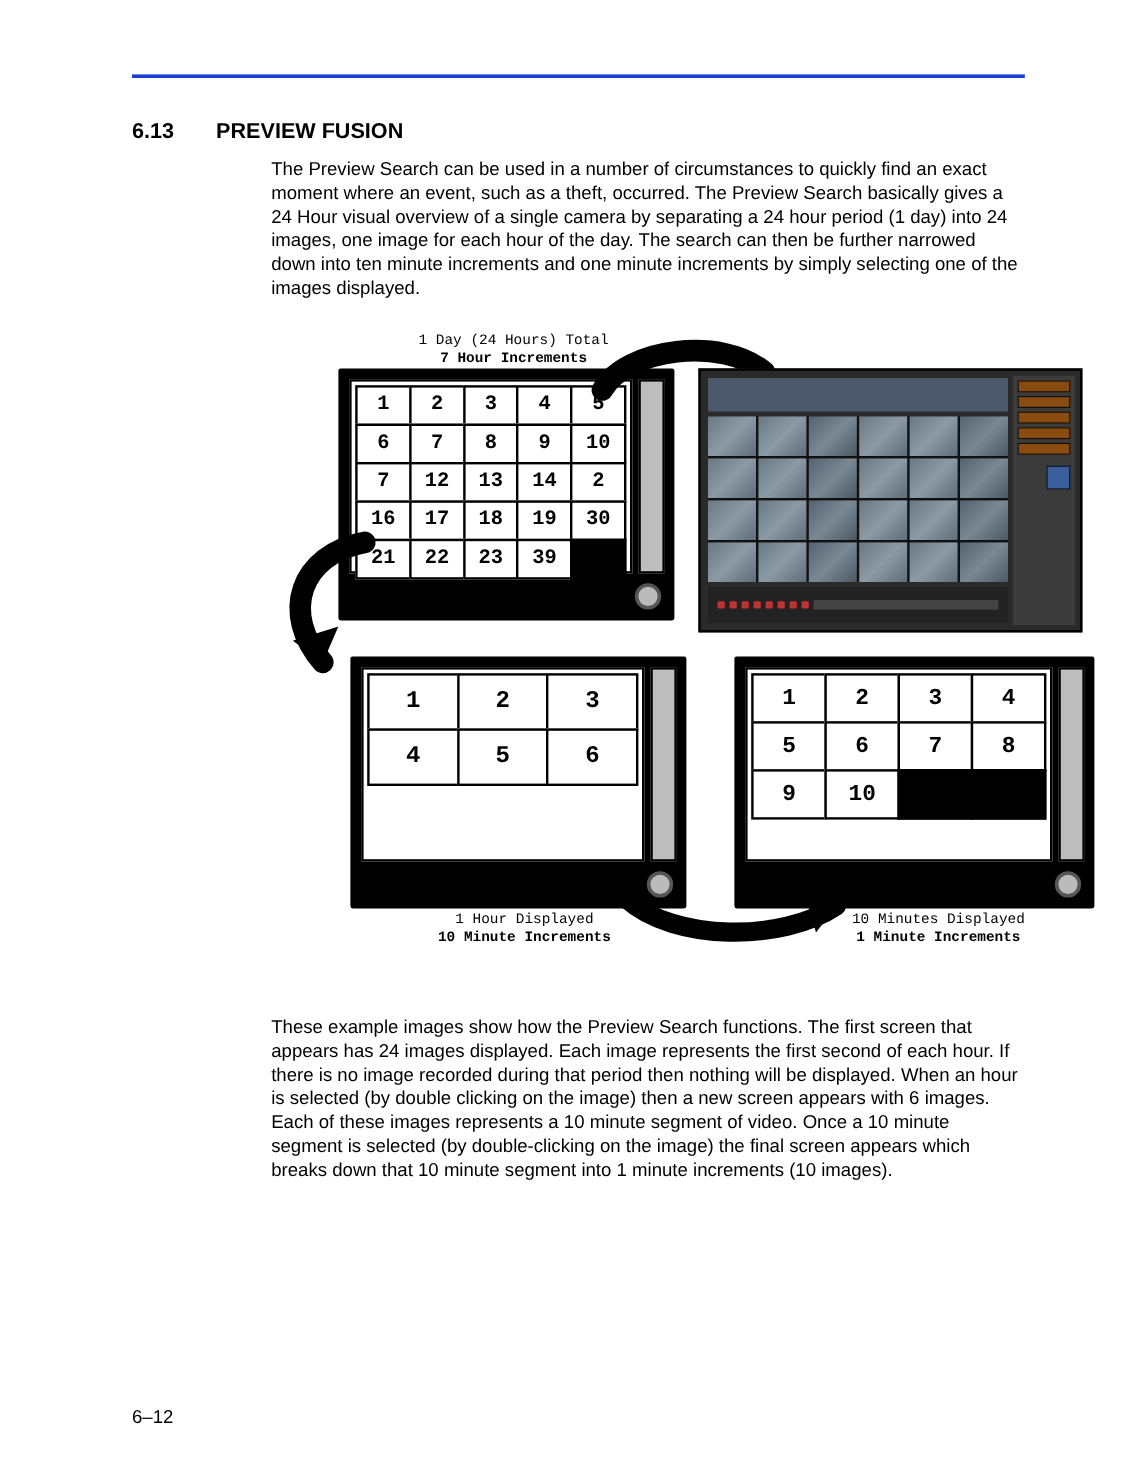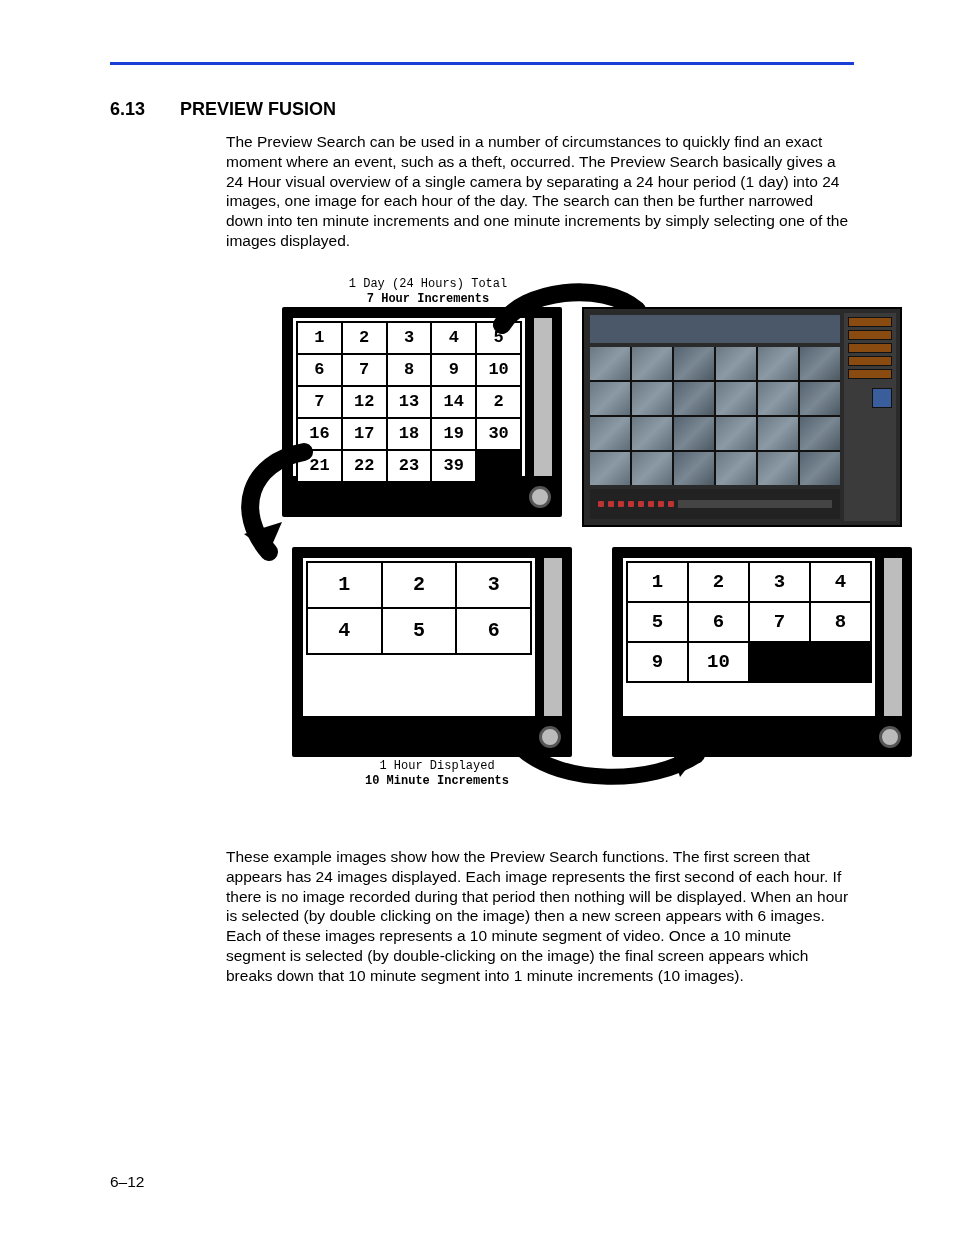--- a/index.html
+++ b/index.html
@@ -286,20 +286,24 @@
             </div>
         </div>
         <div class="sidebar"></div>
         <div class="base-knob"></div>
       </div>
 
       <div class="lbl" style="left:70px; top:482px; width:170px;">
         <span class="light">1 Hour Displayed</span><br>
         <span>10 Minute Increments</span>
       </div>
+      <div class="lbl" style="left:410px; top:482px; width:180px;">
+        <span class="light">10 Minutes Displayed</span><br>
+        <span>1 Minute Increments</span>
+      </div>
 
     </div>
 
     <div class="para para2">These example images show how the Preview Search functions. The first screen that appears has 24 images displayed. Each image represents the first second of each hour. If there is no image recorded during that period then nothing will be displayed. When an hour is selected (by double clicking on the image) then a new screen appears with 6 images. Each of these images represents a 10 minute segment of video. Once a 10 minute segment is selected (by double-clicking on the image) the final screen appears which breaks down that 10 minute segment into 1 minute increments (10 images).</div>
   </div>
 
   <div class="page-num">6–12</div>
 </div>
 
 </body></html>

